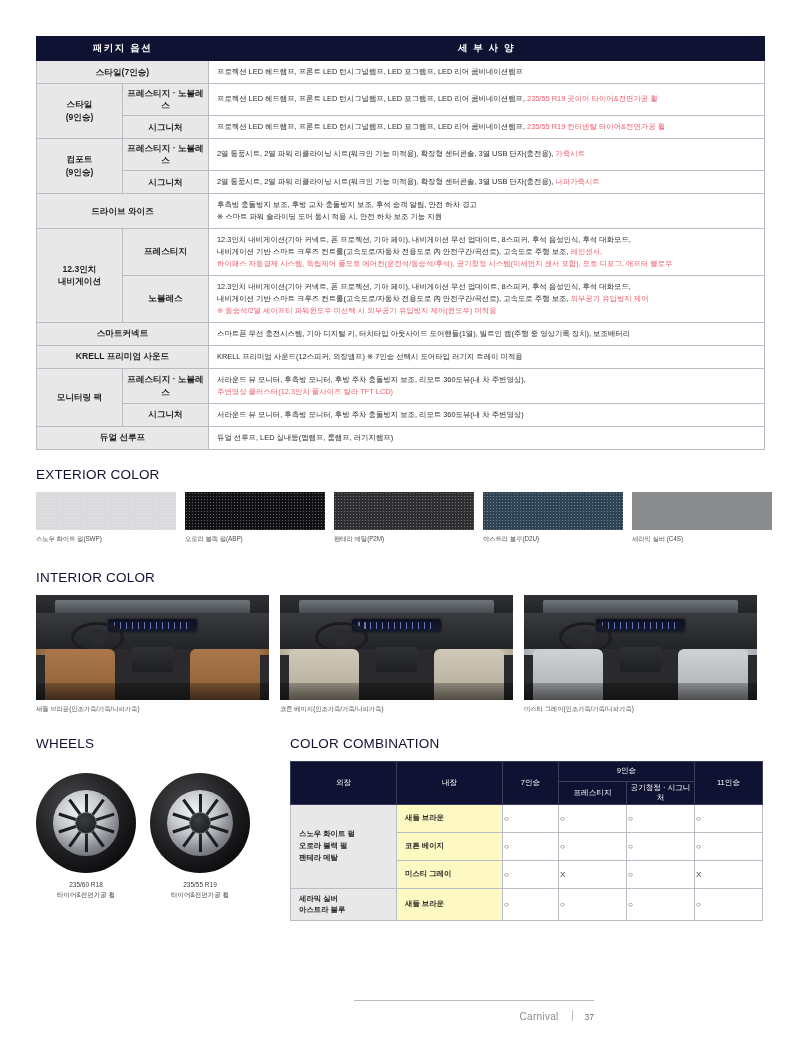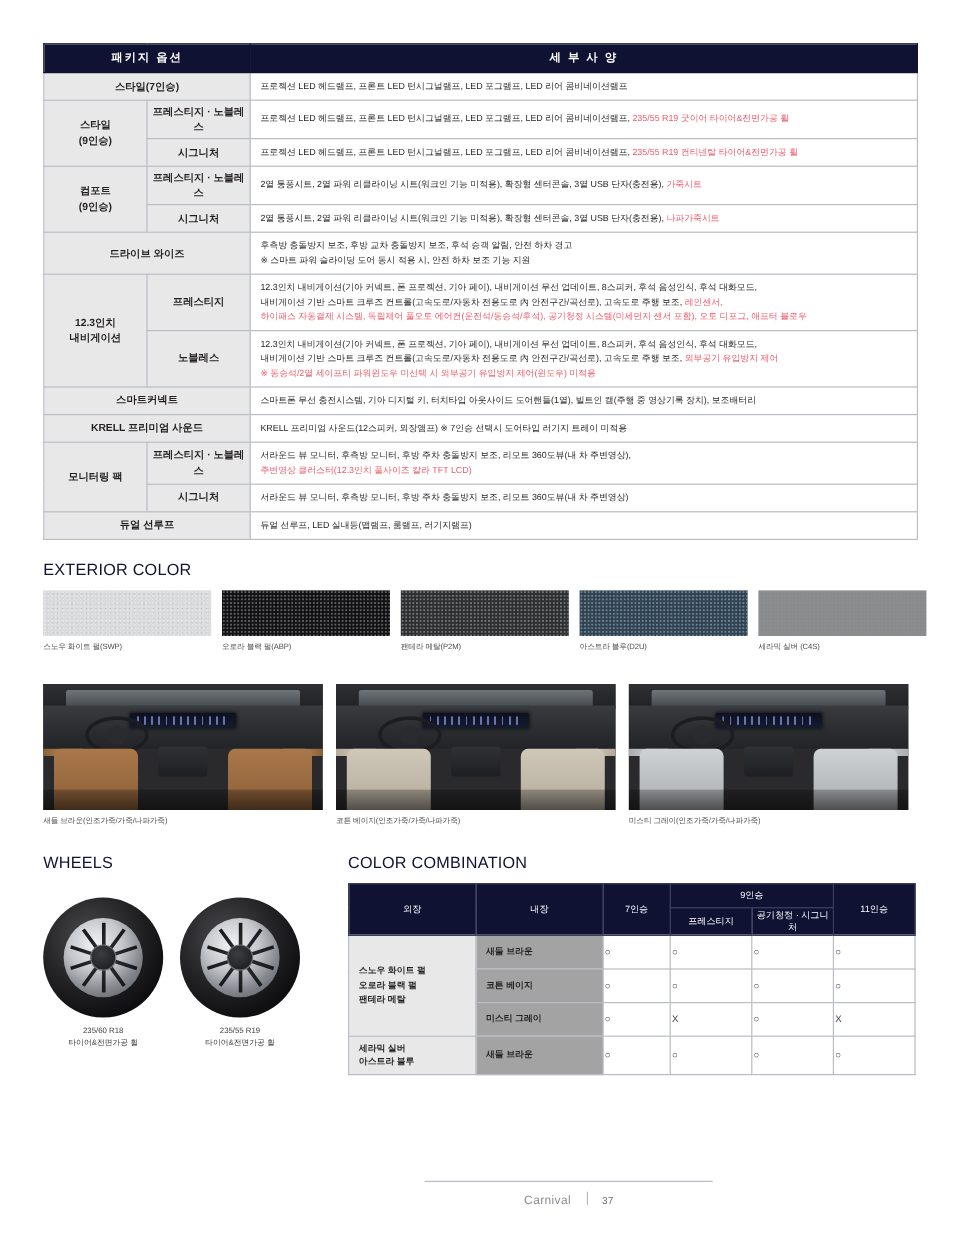--- a/index.html
+++ b/index.html
@@ -255,40 +255,40 @@
   }
   table.combo td.ext-cell {
     background: #e8e8e9;
     font-weight: bold;
     text-align: left;
     padding: 4px 8px;
     line-height: 1.6;
     font-size: 7.4px;
   }
   table.combo td.int-cell {
-    background: #a3a3a3;
+    background: #fef9c3;
     font-weight: bold;
     text-align: left;
     padding: 4px 8px;
     font-size: 7.4px;
   }
   table.combo td.mark {
     background: #ffffff;
     height: 25px;
     color: #3c3c3e;
     font-size: 8px;
   }
 
   
   #page-footer {
     position: absolute;
     right: 36px;
-    bottom: 38px;
+    bottom: 22px;
     width: 240px;
-    text-align: center;
+    text-align: right;
     border-top: 1.6px solid #b9bcc4;
     padding-top: 5px;
   }
   .f-name {
     font-size: 10px;
     color: #8a8c92;
     letter-spacing: .3px;
   }
   .f-sep {
     display: inline-block;
@@ -394,20 +394,21 @@
           <div class="ext-label">아스트라 블루(D2U)</div>
         </div>
         <div class="ext-item">
           <div class="ext-swatch flat" style="background: rgb(138, 139, 141);"></div>
           <div class="ext-label">세라믹 실버 (C4S)</div>
         </div>
       </div>
   </div>
 
   <div id="interior-color-section">
+    <h2 class="sec-title">INTERIOR COLOR</h2>
     <div class="int-row" id="int-row">
         <div class="int-item">
           <div class="int-photo">
             <div class="cab">
               <div class="roof"></div>
               <div class="wind"></div>
               <div class="doorL" style="background:linear-gradient(90deg,#8d6038,#caa277)"></div>
               <div class="doorR" style="background:linear-gradient(270deg,#8d6038,#caa277)"></div>
               <div class="dash"></div>
               <div class="screen"></div>

